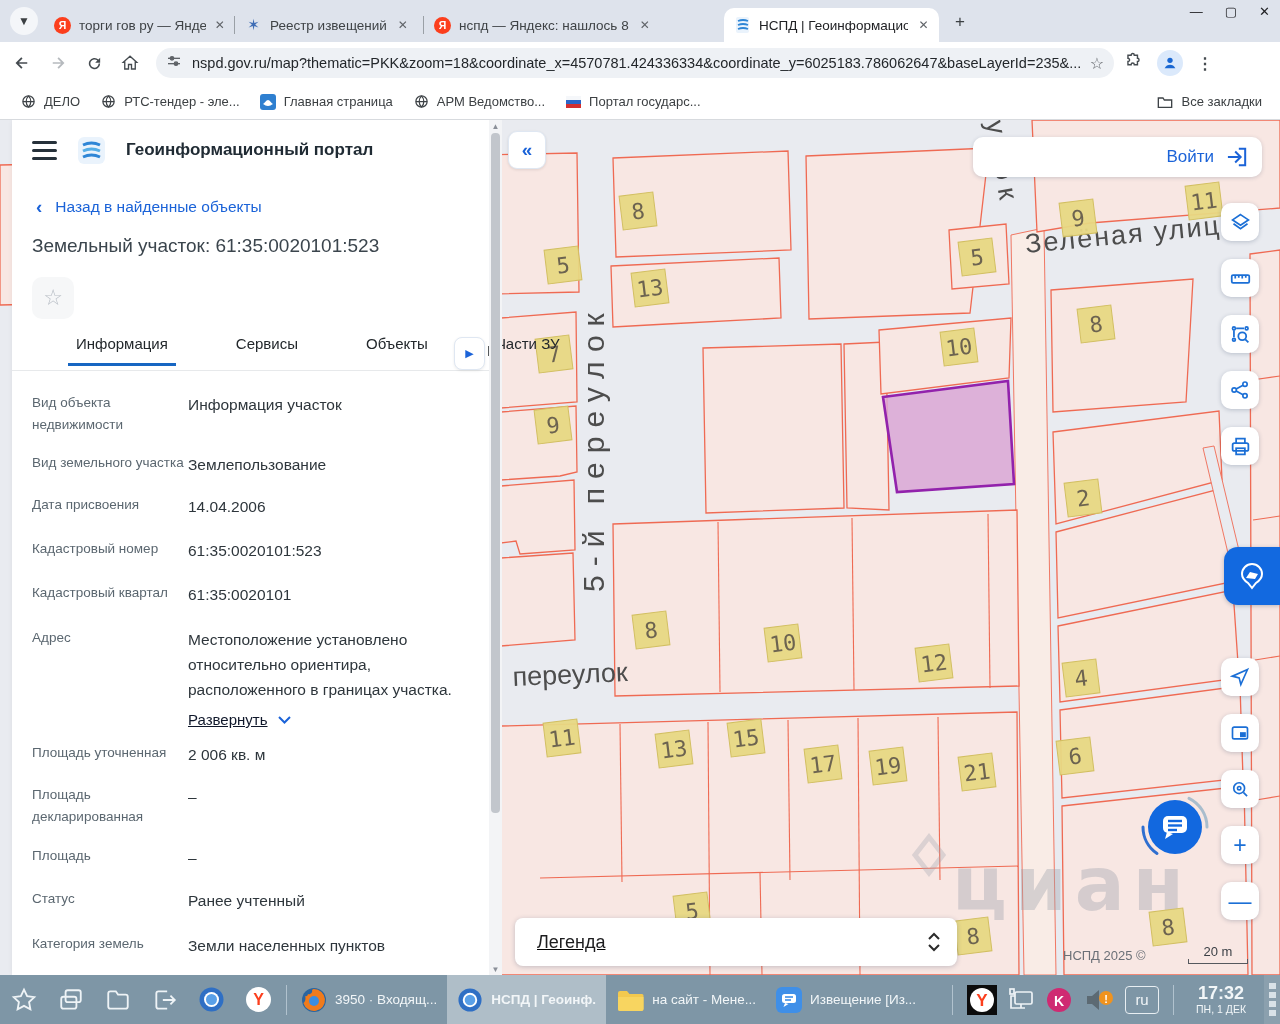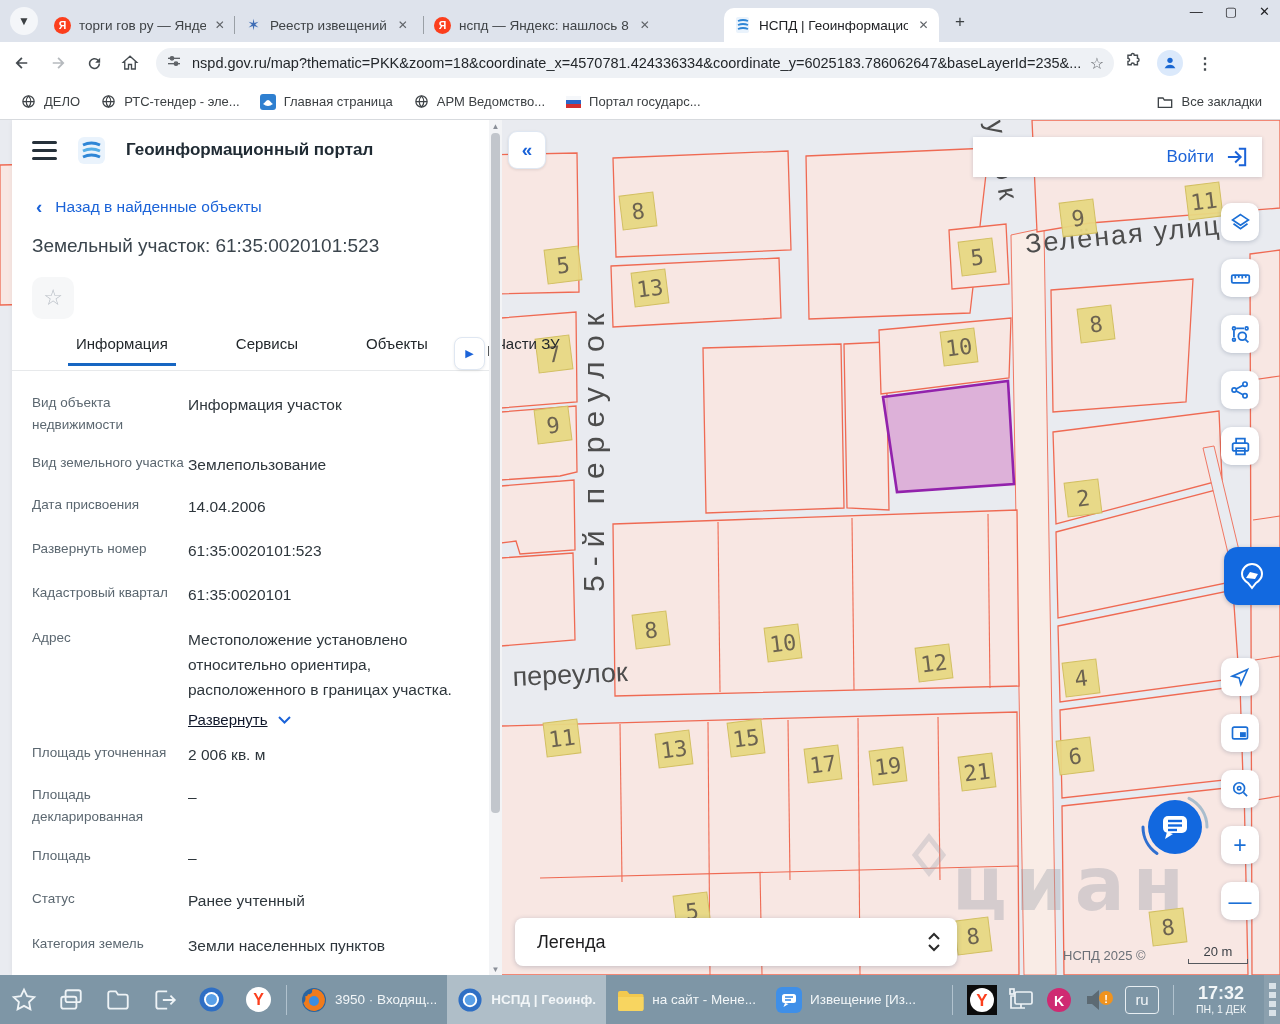--- a/index.html
+++ b/index.html
@@ -93,30 +93,30 @@
     text-decoration:underline; margin-top:5px; }
 
   
   .mbtn { position:absolute; width:38px; height:38px; background:#fff; border-radius:10px;
     box-shadow:0 1px 4px rgba(40,60,90,.25); display:flex; align-items:center;
     justify-content:center; color:#1b6fd6; }
   #collapse-btn { position:absolute; left:508px; top:11px; width:38px; height:38px; background:#fff;
     border:1px solid #dfe7f2; border-radius:9px; color:#1b63d8; font-size:19px; font-weight:bold;
     display:flex; align-items:center; justify-content:center; box-shadow:0 1px 3px rgba(0,0,0,.1); }
   #login { position:absolute; left:973px; top:17px; width:289px; height:40px; background:#fff;
-    border-radius:0; box-shadow:0 1px 4px rgba(40,60,90,.2); display:flex; align-items:center;
+    border-radius:10px; box-shadow:0 1px 4px rgba(40,60,90,.2); display:flex; align-items:center;
     justify-content:flex-end; padding-right:14px; gap:12px; }
   #login .lbl { color:#1b63d8; font-size:17px; }
   #side-tab { position:absolute; left:1224px; top:427px; width:56px; height:58px; background:#1269e0;
     border-radius:14px 0 0 14px; display:flex; align-items:center; justify-content:center;
     box-shadow:0 1px 4px rgba(40,60,90,.3); }
   #chat-btn { position:absolute; left:1137px; top:669px; width:76px; height:76px; }
   #legend { position:absolute; left:515px; top:798px; width:442px; height:48px; background:#fff;
     border-radius:8px; box-shadow:0 1px 5px rgba(40,60,90,.25); display:flex; align-items:center;
-    padding:0 16px 0 22px; }
+    padding:0 16px 0 22px;text-decoration:underline; }
   #legend .lbl { font-size:18px; color:#1d1d1f; flex:1; }
   #attribution { position:absolute; left:1063px; top:828px; font-size:13px; color:#6b7077; }
   #scalebar { position:absolute; left:1188px; top:824px; width:60px; text-align:center; }
   #scalebar .t { font-size:13px; color:#3a3f45; }
   #scalebar .bar { height:5px; border-left:1.5px solid #55595e; border-right:1.5px solid #55595e;
     border-bottom:1.5px solid #55595e; }
 
   
   #taskbar { position:absolute; left:0; top:975px; width:1280px; height:49px; background:#7e96a6;
     display:flex; align-items:center; color:#f2f6f8; }
@@ -488,21 +488,21 @@
       </div>
       <div class="frow">
         <div class="flabel">Вид земельного участка</div>
         <div class="fvalue">Землепользование</div>
       </div>
       <div class="frow" style="margin-bottom:19px">
         <div class="flabel">Дата присвоения</div>
         <div class="fvalue">14.04.2006</div>
       </div>
       <div class="frow" style="margin-bottom:19px">
-        <div class="flabel">Развернуть номер</div>
+        <div class="flabel">Кадастровый номер</div>
         <div class="fvalue">61:35:0020101:523</div>
       </div>
       <div class="frow" style="margin-bottom:20px">
         <div class="flabel">Кадастровый квартал</div>
         <div class="fvalue">61:35:0020101</div>
       </div>
       <div class="frow" style="margin-bottom:10px">
         <div class="flabel">Адрес</div>
         <div class="fvalue">
           <span>Местоположение установлено относительно ориентира, расположенного в границах участка.</span><br>

